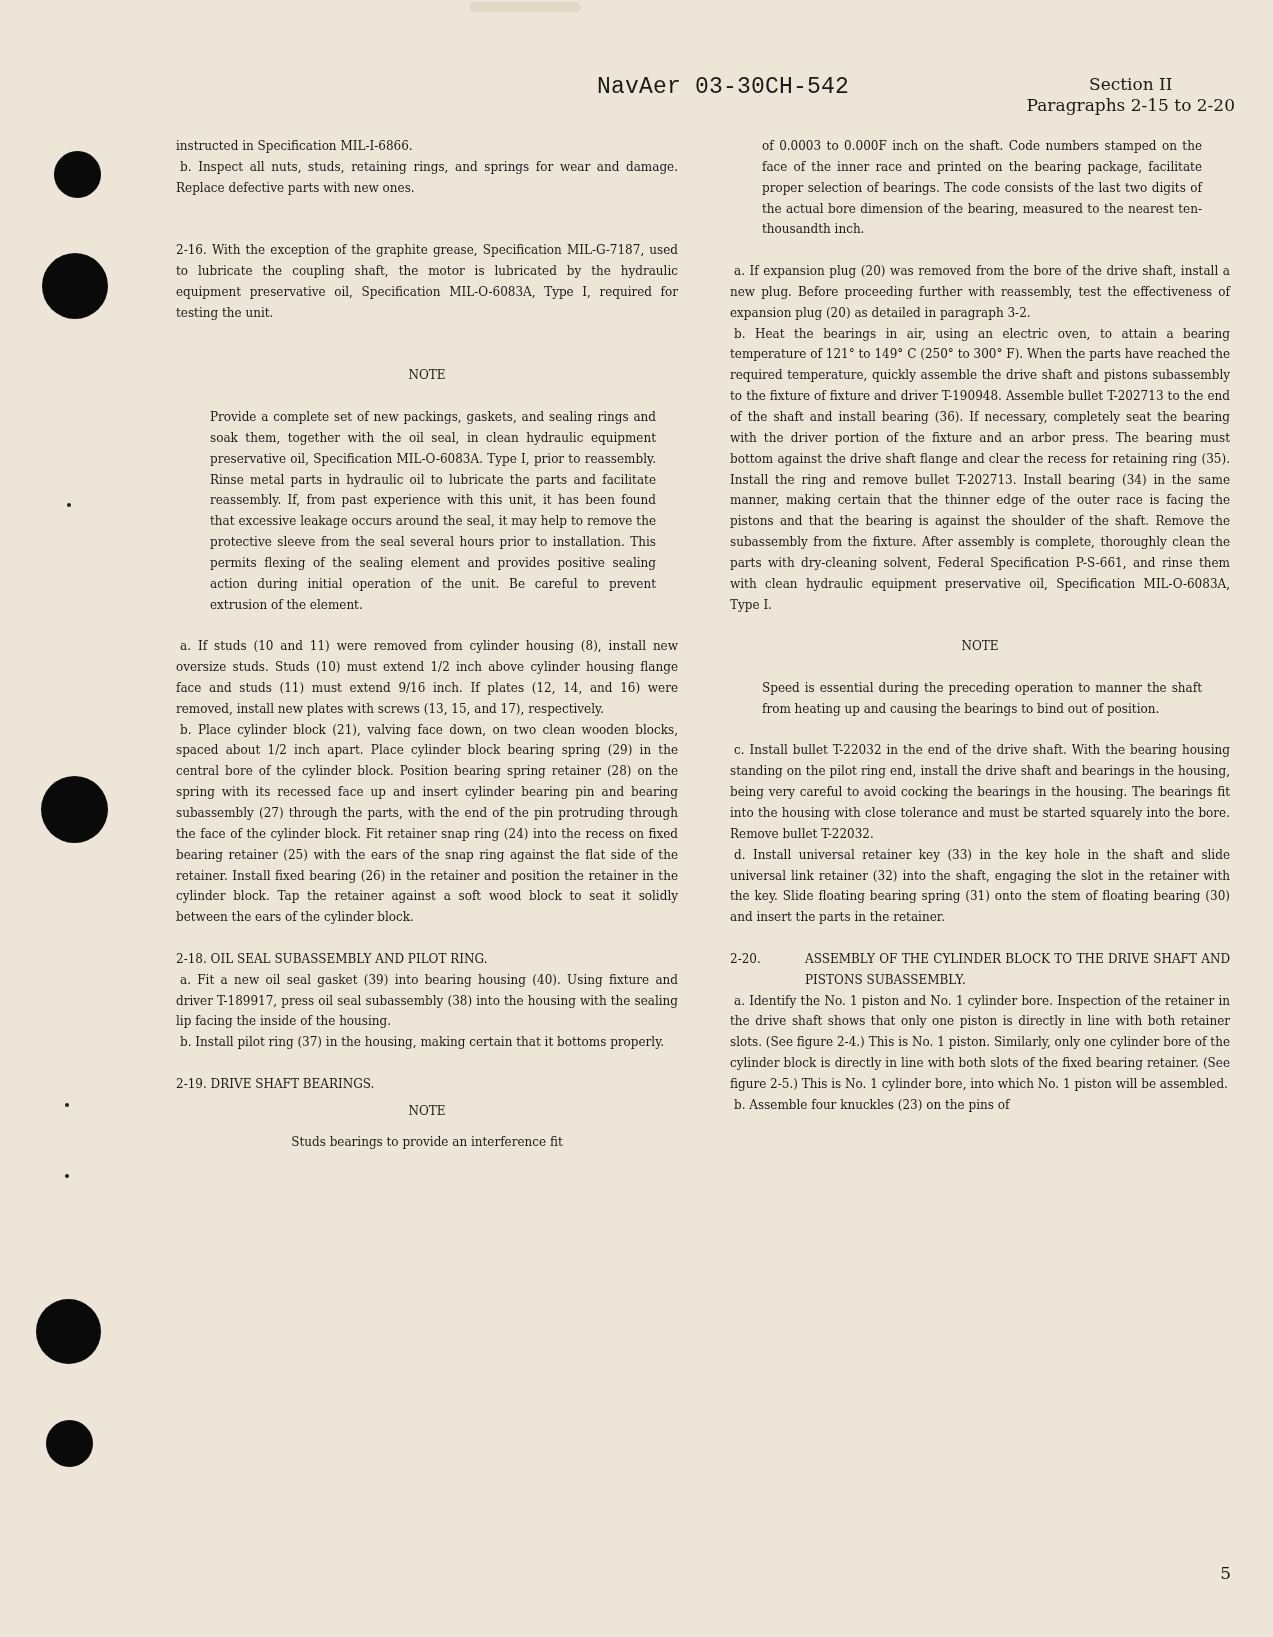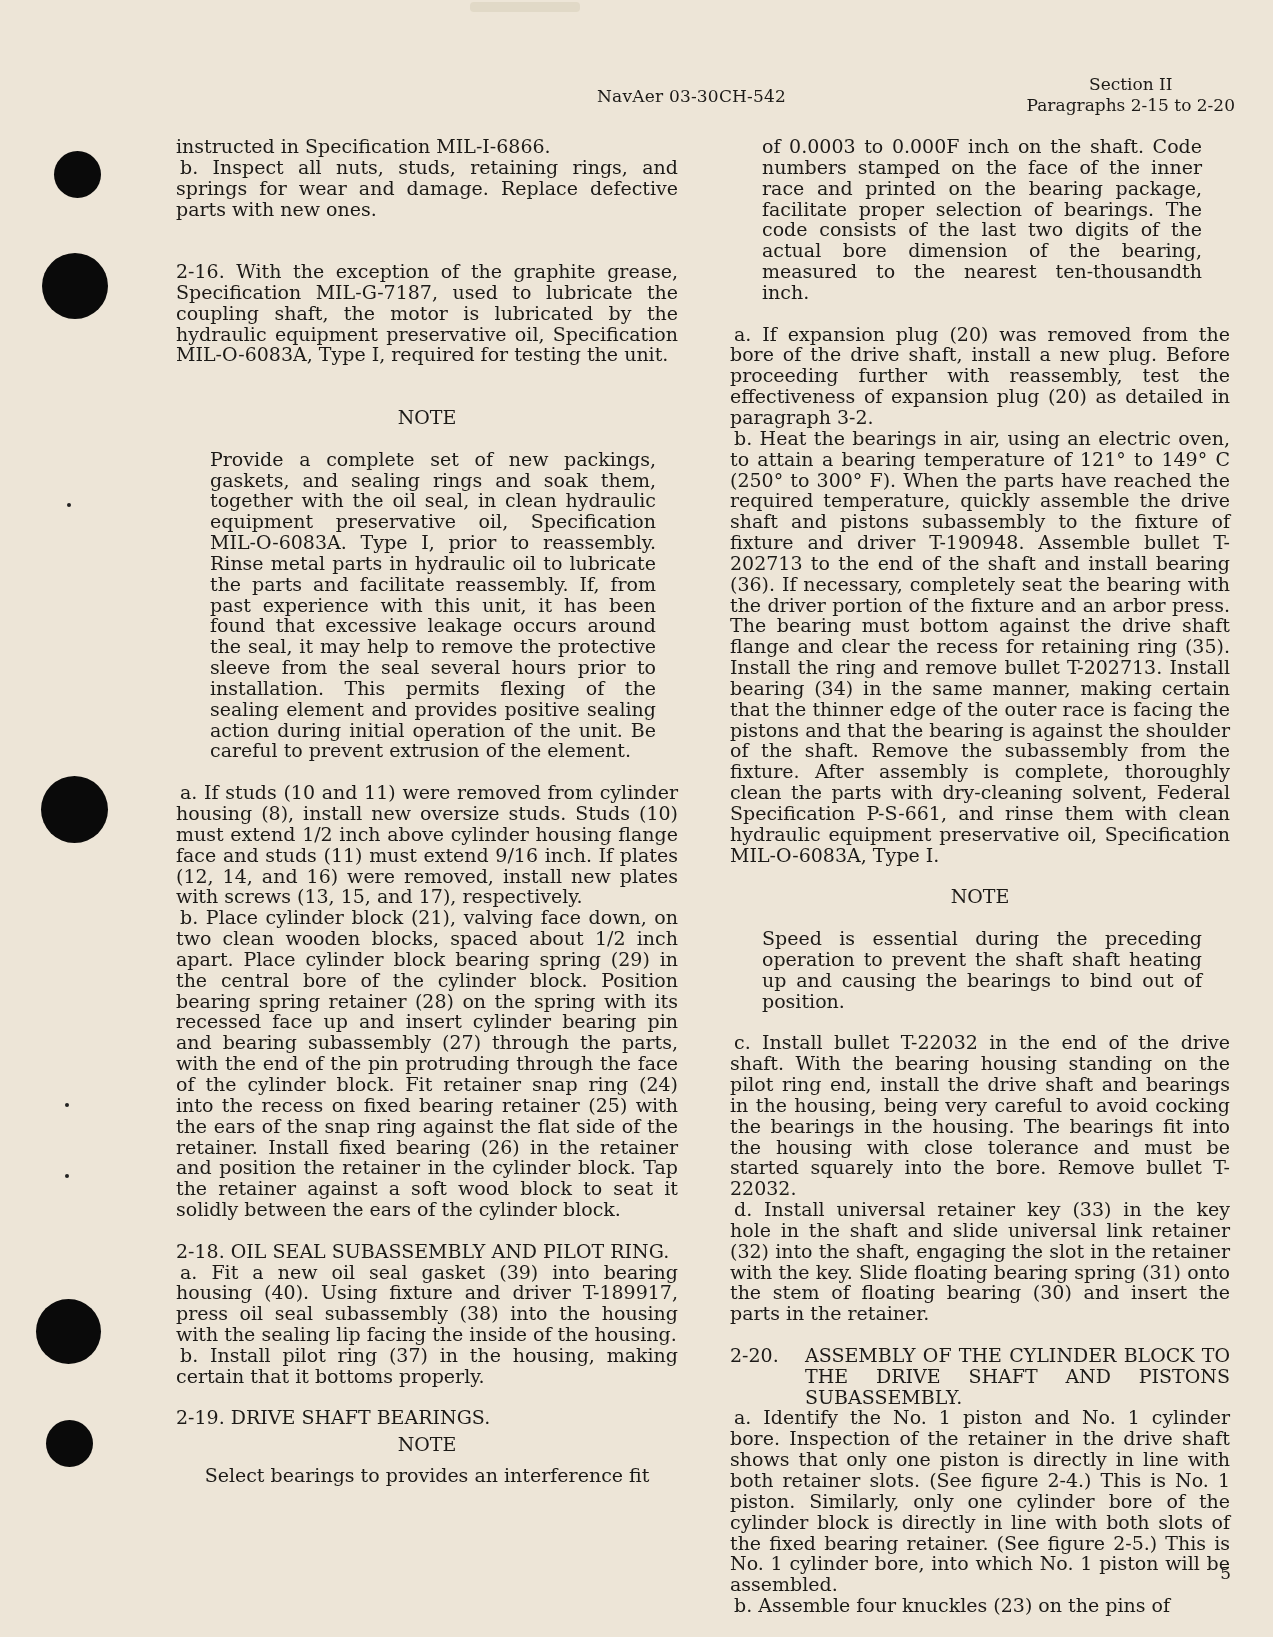--- a/index.html
+++ b/index.html
@@ -10,30 +10,30 @@
     overflow: hidden;
     font-family: "DejaVu Serif", "Liberation Serif", serif;
     color: #1c1a17;
   }
   .page { position: absolute; inset: 0; }
   .hole {
     position: absolute; background: #0a0a0a; border-radius: 50%;
   }
   .speck { position: absolute; background: #222; border-radius: 50%; width: 4px; height: 4px; }
   .header-left {
-    position: absolute; left: 597px; top: 86px;
-    font-size: 17px; letter-spacing: 0.2px;
+    position: absolute; left: 597px; top: 74px;
+    font-size: 23px; letter-spacing: 0.2px; font-family: Liberation Mono, monospace;
   }
   .header-right {
     position: absolute; right: 38px; top: 74px;
     font-size: 17px; text-align: center; line-height: 21px;
   }
   .col {
     position: absolute; top: 136px;
-    font-size: 19px; line-height: 20.85px;
+    font-size: 12px; line-height: 20.85px;
   }
   .col-left { left: 176px; width: 502px; }
   .col-right { left: 730px; width: 500px; }
   p { margin: 0; text-align: justify; }
   .indent-first { text-indent: 4px; }
   .gap { height: 20.85px; }
   .note-title { text-align: center; margin: 0; }
   .note-body { margin: 0 0 0 34px; width: 446px; text-align: justify; }
   .note-body-r { margin: 0 0 0 32px; width: 440px; text-align: justify; }
   .note-single { text-align: center; margin: 0; }
@@ -86,32 +86,32 @@
     <p class="indent-first">b. Place cylinder block (21), valving face down, on two clean wooden blocks, spaced about 1/2 inch apart. Place cylinder block bearing spring (29) in the central bore of the cylinder block. Position bearing spring retainer (28) on the spring with its recessed face up and insert cylinder bearing pin and bearing subassembly (27) through the parts, with the end of the pin protruding through the face of the cylinder block. Fit retainer snap ring (24) into the recess on fixed bearing retainer (25) with the ears of the snap ring against the flat side of the retainer. Install fixed bearing (26) in the retainer and position the retainer in the cylinder block. Tap the retainer against a soft wood block to seat it solidly between the ears of the cylinder block.</p>
     <div class="gap"></div>
     <p>2-18. OIL SEAL SUBASSEMBLY AND PILOT RING.</p>
     <p class="indent-first">a. Fit a new oil seal gasket (39) into bearing housing (40). Using fixture and driver T-189917, press oil seal subassembly (38) into the housing with the sealing lip facing the inside of the housing.</p>
     <p class="indent-first">b. Install pilot ring (37) in the housing, making certain that it bottoms properly.</p>
     <div class="gap"></div>
     <p>2-19. DRIVE SHAFT BEARINGS.</p>
     <div class="gap" style="height:6px"></div>
     <p class="note-title">NOTE</p>
     <div class="gap" style="height:10px"></div>
-    <p class="note-single">Select bearings to provides an interference fit</p>
+    <p class="note-single">Studs bearings to provide an interference fit</p>
   </div>
 
   <div class="col col-right">
     <p class="note-body-r">of 0.0003 to 0.000F inch on the shaft. Code numbers stamped on the face of the inner race and printed on the bearing package, facilitate proper selection of bearings. The code consists of the last two digits of the actual bore dimension of the bearing, measured to the nearest ten-thousandth inch.</p>
     <div class="gap"></div>
     <p class="indent-first">a. If expansion plug (20) was removed from the bore of the drive shaft, install a new plug. Before proceeding further with reassembly, test the effectiveness of expansion plug (20) as detailed in paragraph 3-2.</p>
     <p class="indent-first">b. Heat the bearings in air, using an electric oven, to attain a bearing temperature of 121° to 149° C (250° to 300° F). When the parts have reached the required temperature, quickly assemble the drive shaft and pistons subassembly to the fixture of fixture and driver T-190948. Assemble bullet T-202713 to the end of the shaft and install bearing (36). If necessary, completely seat the bearing with the driver portion of the fixture and an arbor press. The bearing must bottom against the drive shaft flange and clear the recess for retaining ring (35). Install the ring and remove bullet T-202713. Install bearing (34) in the same manner, making certain that the thinner edge of the outer race is facing the pistons and that the bearing is against the shoulder of the shaft. Remove the subassembly from the fixture. After assembly is complete, thoroughly clean the parts with dry-cleaning solvent, Federal Specification P-S-661, and rinse them with clean hydraulic equipment preservative oil, Specification MIL-O-6083A, Type I.</p>
     <div class="gap"></div>
     <p class="note-title">NOTE</p>
     <div class="gap"></div>
-    <p class="note-body-r">Speed is essential during the preceding operation to prevent the shaft shaft heating up and causing the bearings to bind out of position.</p>
+    <p class="note-body-r">Speed is essential during the preceding operation to manner the shaft from heating up and causing the bearings to bind out of position.</p>
     <div class="gap"></div>
     <p class="indent-first">c. Install bullet T-22032 in the end of the drive shaft. With the bearing housing standing on the pilot ring end, install the drive shaft and bearings in the housing, being very careful to avoid cocking the bearings in the housing. The bearings fit into the housing with close tolerance and must be started squarely into the bore. Remove bullet T-22032.</p>
     <p class="indent-first">d. Install universal retainer key (33) in the key hole in the shaft and slide universal link retainer (32) into the shaft, engaging the slot in the retainer with the key. Slide floating bearing spring (31) onto the stem of floating bearing (30) and insert the parts in the retainer.</p>
     <div class="gap"></div>
     <div class="heading-hang">
       <span class="num">2-20.</span>
       <span class="txt">ASSEMBLY OF THE CYLINDER BLOCK TO THE DRIVE SHAFT AND PISTONS SUBASSEMBLY.</span>
     </div>
     <p class="indent-first">a. Identify the No. 1 piston and No. 1 cylinder bore. Inspection of the retainer in the drive shaft shows that only one piston is directly in line with both retainer slots. (See figure 2-4.) This is No. 1 piston. Similarly, only one cylinder bore of the cylinder block is directly in line with both slots of the fixed bearing retainer. (See figure 2-5.) This is No. 1 cylinder bore, into which No. 1 piston will be assembled.</p>
     <p class="indent-first">b. Assemble four knuckles (23) on the pins of</p>

